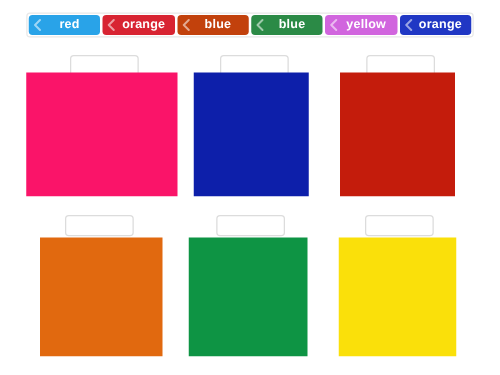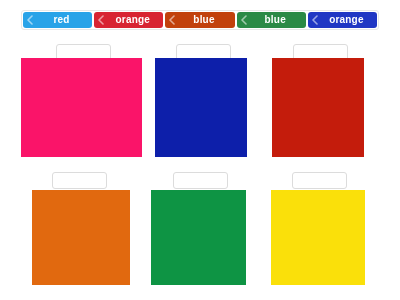--- a/index.html
+++ b/index.html
@@ -138,20 +138,28 @@
 
   <div class="word-tile" style="background: rgb(43, 138, 70);">
     <span class="drag-handle">
       <svg width="8" height="10" viewBox="0 0 8 10">
           <path d="M6 1 L2 5 L6 9" fill="none" stroke="#ffffff" stroke-width="1.6" stroke-linecap="round" stroke-linejoin="round"></path>
         </svg>
     </span>
     <span class="tile-label">blue</span>
   </div>
 
+  <div class="word-tile" style="background: rgb(209, 101, 222);">
+    <span class="drag-handle">
+      <svg width="8" height="10" viewBox="0 0 8 10">
+          <path d="M6 1 L2 5 L6 9" fill="none" stroke="#ffffff" stroke-width="1.6" stroke-linecap="round" stroke-linejoin="round"></path>
+        </svg>
+    </span>
+    <span class="tile-label">yellow</span>
+  </div>
 
   <div class="word-tile" style="background: rgb(32, 55, 196);">
     <span class="drag-handle">
       <svg width="8" height="10" viewBox="0 0 8 10">
           <path d="M6 1 L2 5 L6 9" fill="none" stroke="#ffffff" stroke-width="1.6" stroke-linecap="round" stroke-linejoin="round"></path>
         </svg>
     </span>
     <span class="tile-label">orange</span>
   </div>
 

